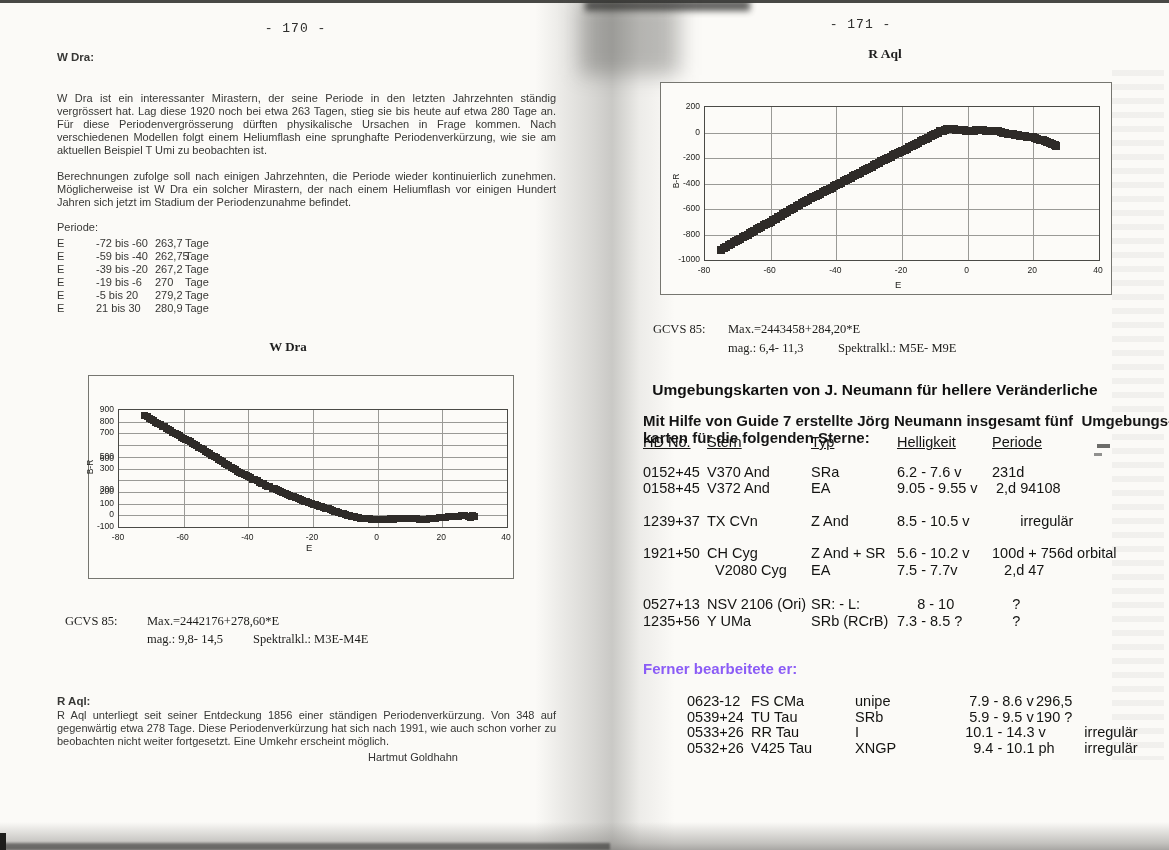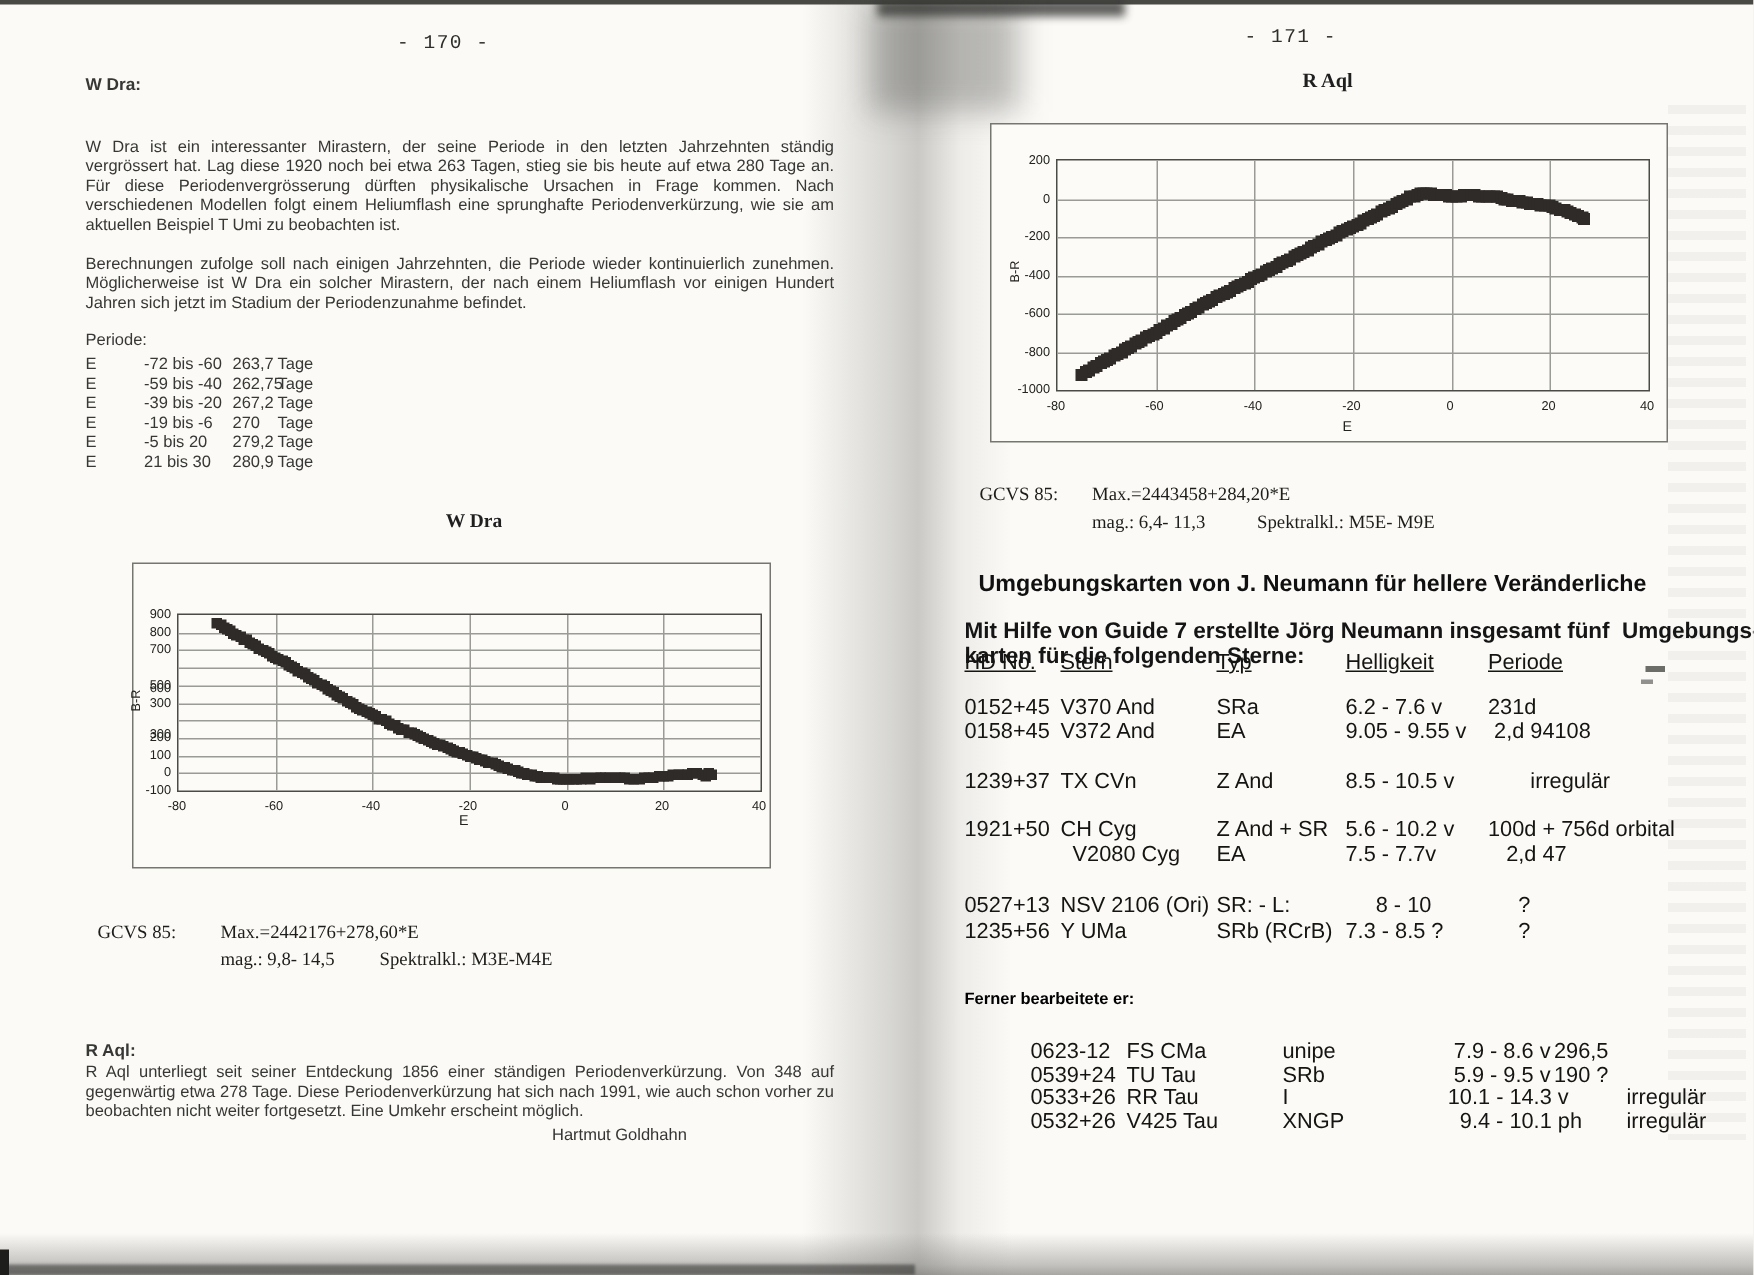--- a/index.html
+++ b/index.html
@@ -45,21 +45,21 @@
   .gridline-v { position:absolute; top:0; bottom:0; width:1px; background:var(--grid,#9a9a96); }
   .marker { position:absolute; background:var(--marker,#2e2b28); }
   .tick { position:absolute; font-size:8.5px; color:#22221f; }
   .ytick { width:30px; text-align:right; }
   .xtick { width:34px; text-align:center; }
   .ylab { position:absolute; font-size:8.5px; color:#22221f; transform:rotate(-90deg); transform-origin:center; }
   .xlab { position:absolute; font-size:9.5px; color:#22221f; }
 
   .rp-heading { font-weight:bold; font-size:15.5px; color:#101010; text-align:center; }
   .rp-line { font-size:15px; font-weight:bold; color:#151515; white-space:pre; }
-  .rp-label { font-size:11px; color:#000000; white-space:pre; }
+  .rp-label { font-size:15px; color:#8b5cf6; white-space:pre; }
   .star-grid { display:grid; grid-template-columns:64px 104px 86px 95px 130px; font-size:14.5px; line-height:16.5px; color:#141412; }
   .star-grid .cell { white-space:pre; }
   .star-header .cell { text-decoration:underline; }
   .gap1 { margin-top:13px; } .gap2 { margin-top:16px; } .gap3 { margin-top:18px; }
   .ferner-grid { line-height:15.5px; }
   .author { font-size:11px; color:#343434; }
 </style>
 </head>
 <body>
 
@@ -98,21 +98,21 @@
       <span class="cell">E</span>
       <span class="cell">-5 bis 20</span>
       <span class="cell">279,2</span>
       <span class="cell">Tage</span>
       <span class="cell">E</span>
       <span class="cell">21 bis 30</span>
       <span class="cell">280,9</span>
       <span class="cell">Tage</span>
     </div>
 
-  <div class="abs chart-heading" style="left:104px; top:339px; width:424px;">W Dra</div>
+  <div class="abs chart-heading" style="left:76px; top:339px; width:424px;">W Dra</div>
   <div class="chartbox" style="left:88px; top:375px; width:424px; height:202px;">
     <div class="ylab" style="left:-6px; top:86px;">B-R</div>
     <div class="plot" style="left:29px; top:33px; width:388px; height:117px;">
         <div class="gridline-h" style="top: 11.7px;"></div>
         <div class="gridline-h" style="top: 23.4px;"></div>
         <div class="gridline-h" style="top: 35.1px;"></div>
         <div class="gridline-h" style="top: 46.8px;"></div>
         <div class="gridline-h" style="top: 58.5px;"></div>
         <div class="gridline-h" style="top: 70.2px;"></div>
         <div class="gridline-h" style="top: 81.9px;"></div>

